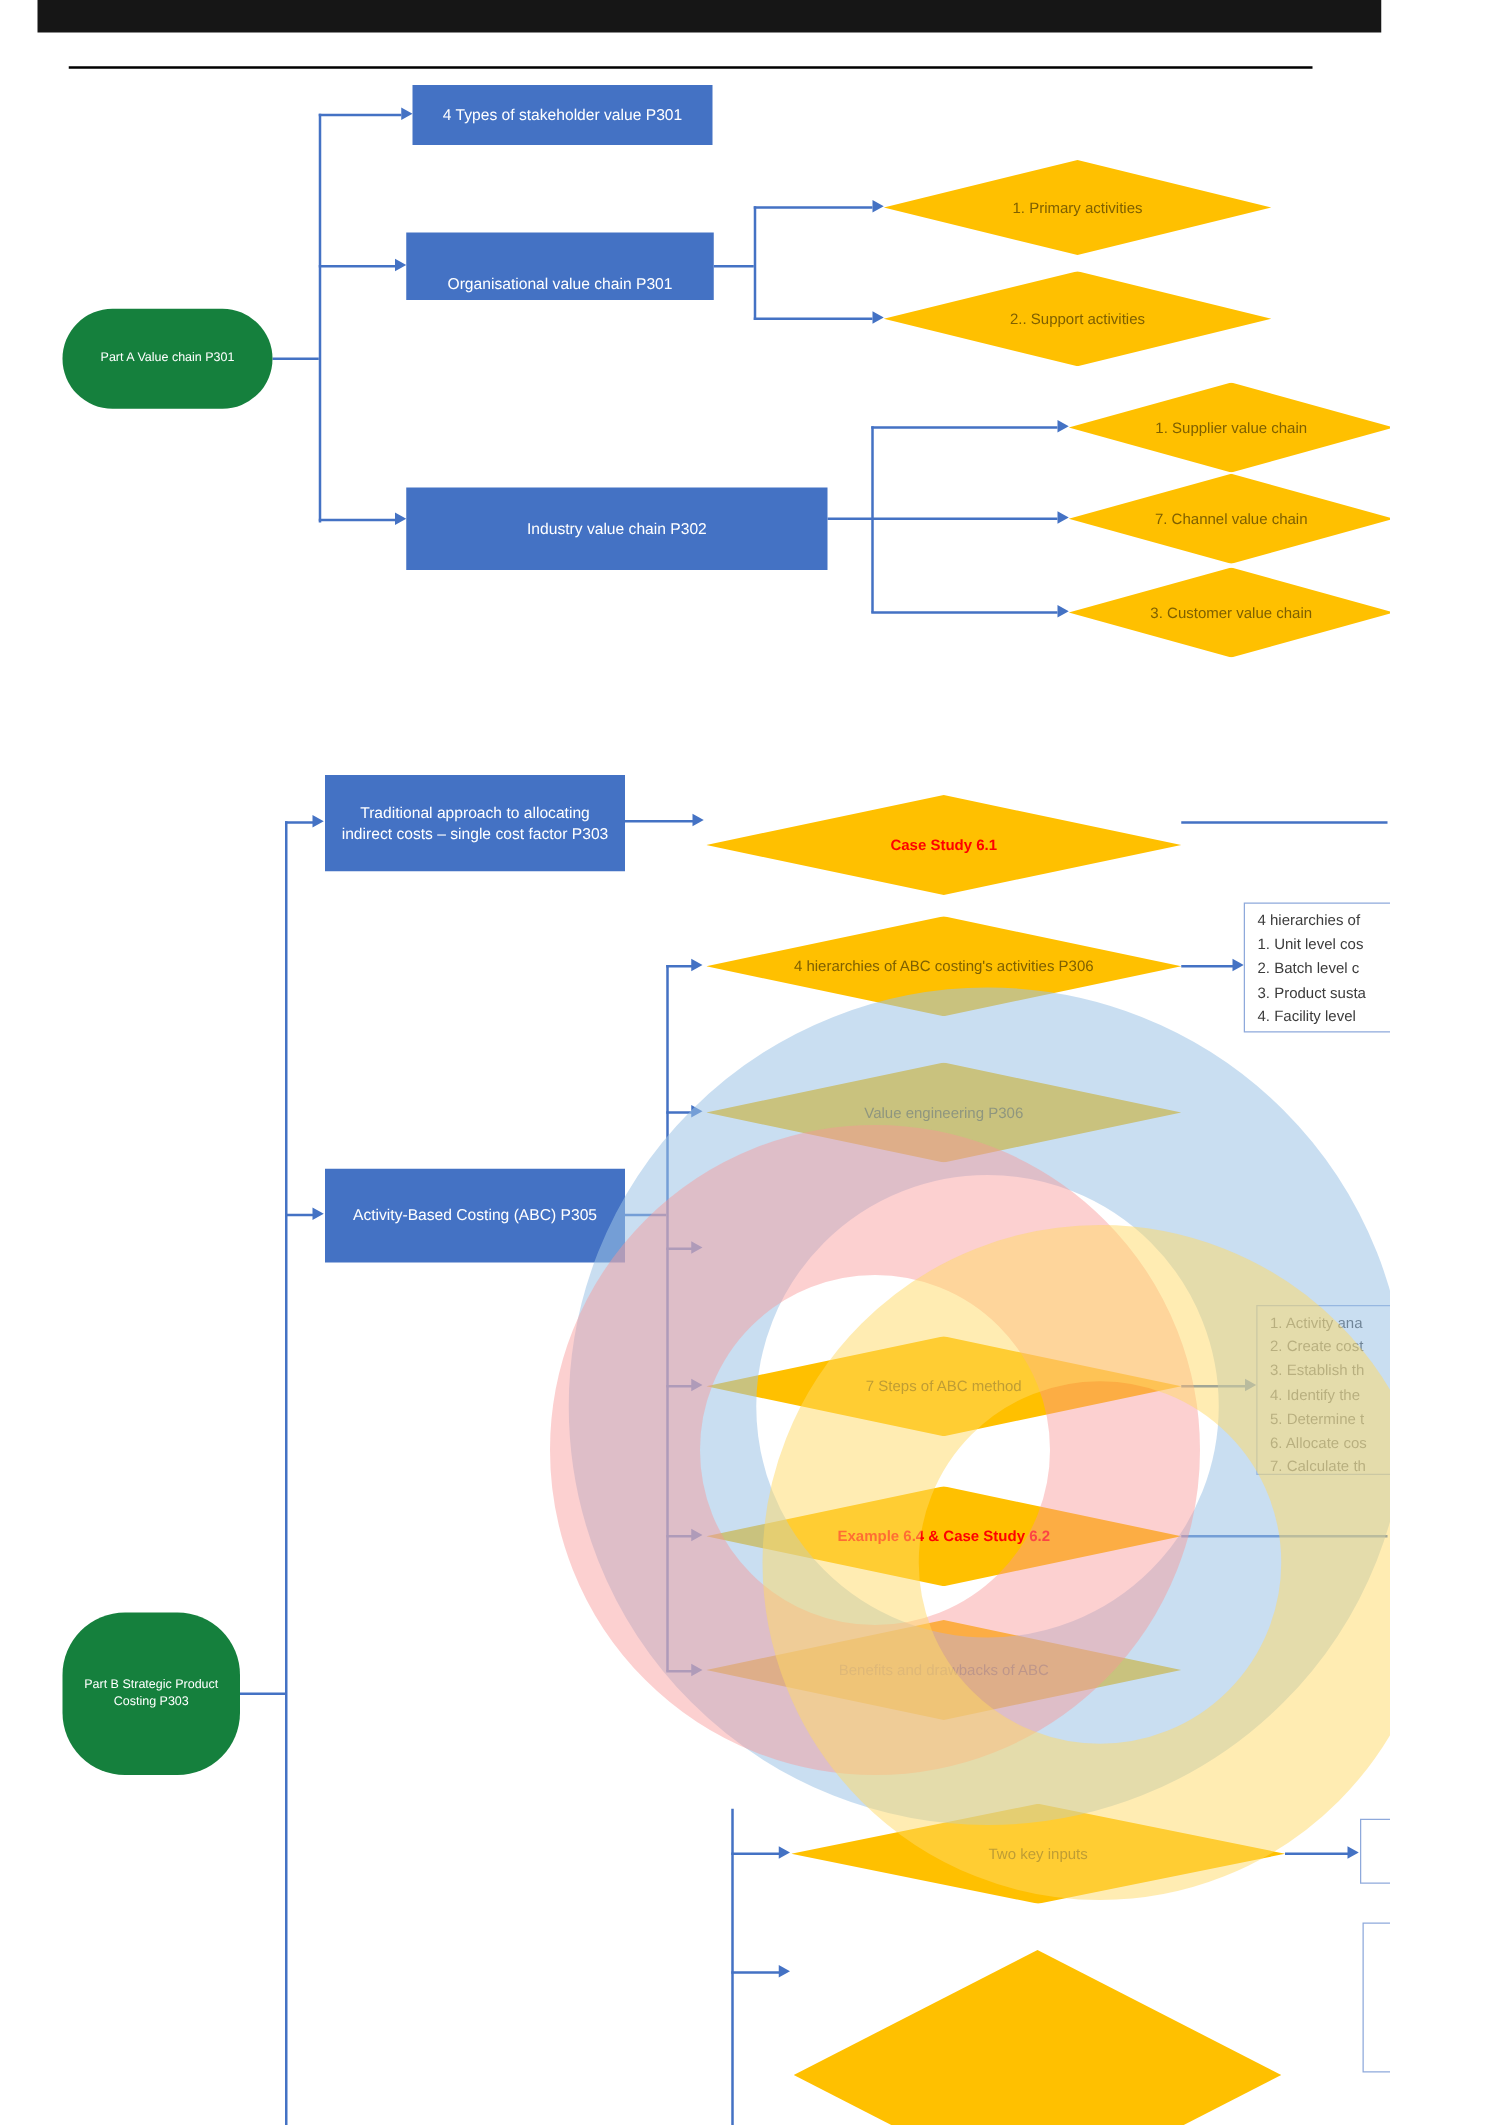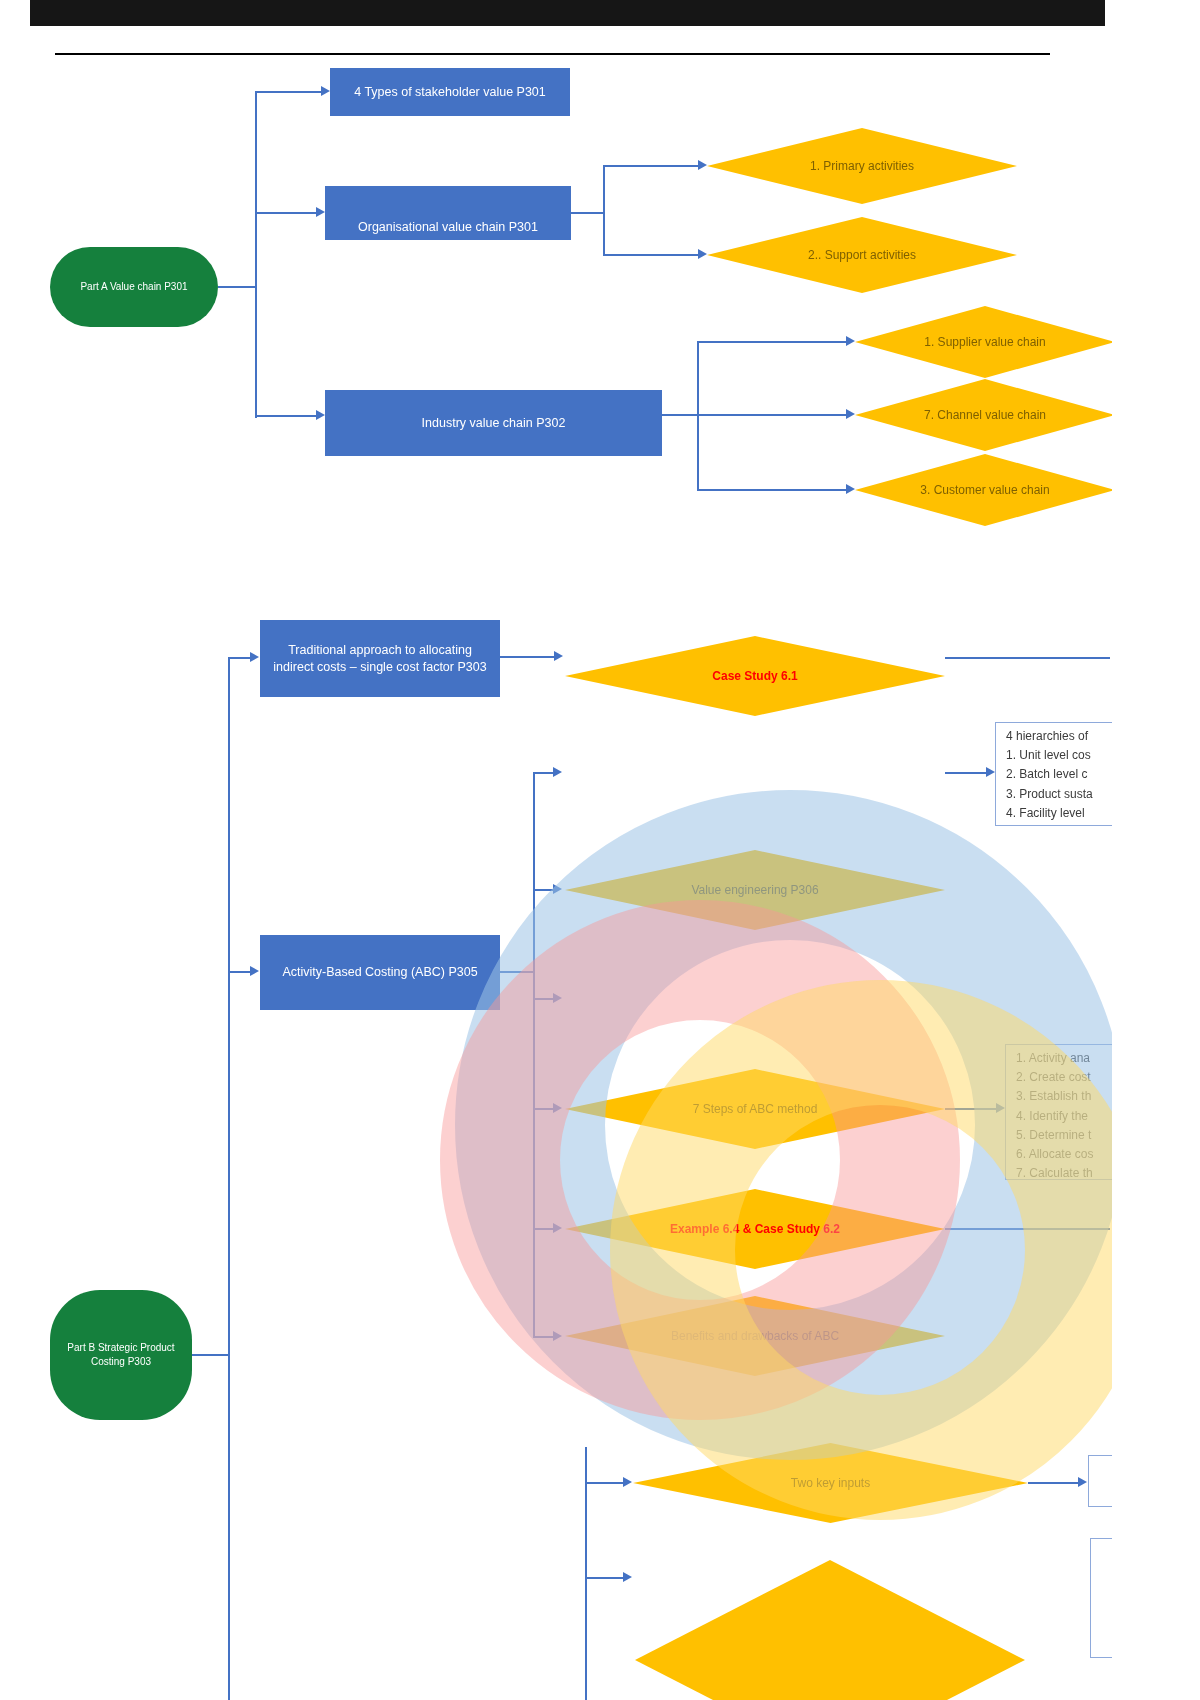--- a/index.html
+++ b/index.html
@@ -157,20 +157,23 @@
   </div>
 
   <div class="diamond d-lg red-text" style="left:565px;top:636px;width:380px;height:80px;">
     <span>Case Study 6.1</span>
   </div>
 
   <div class="rect" style="left:260px;top:935px;width:240px;height:75px;">
     <span>Activity-Based Costing (ABC) P305</span>
   </div>
 
+  <div class="diamond d-lg" style="left:565px;top:733px;width:380px;height:80px;">
+    <span>4 hierarchies of ABC costing's activities P306</span>
+  </div>
   <div class="diamond d-lg" style="left:565px;top:850px;width:380px;height:80px;">
     <span>Value engineering P306</span>
   </div>
   <div class="diamond d-lg" style="left:565px;top:1069px;width:380px;height:80px;">
     <span>7 Steps of ABC method</span>
   </div>
   <div class="diamond d-lg red-text" style="left:565px;top:1189px;width:380px;height:80px;">
     <span>Example 6.4 &amp; Case Study 6.2</span>
   </div>
   <div class="diamond d-lg" style="left:633px;top:1443px;width:395px;height:80px;">

